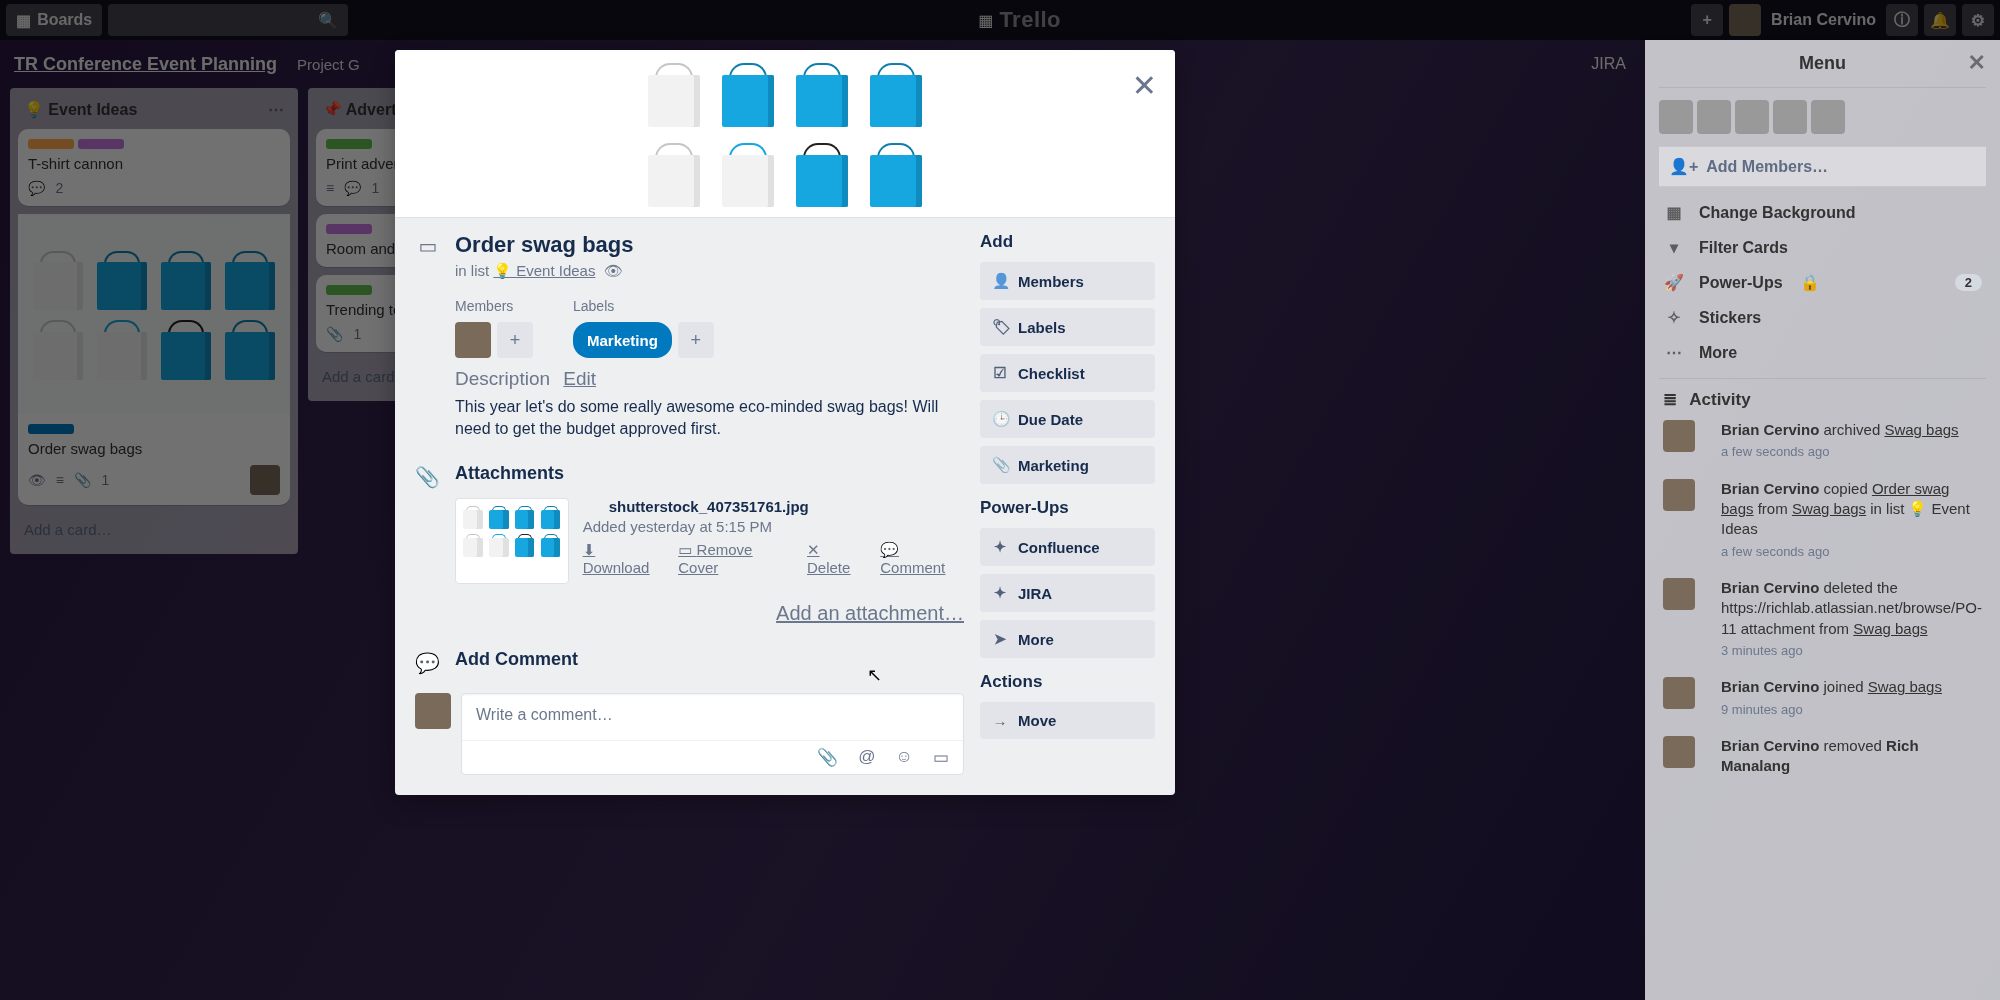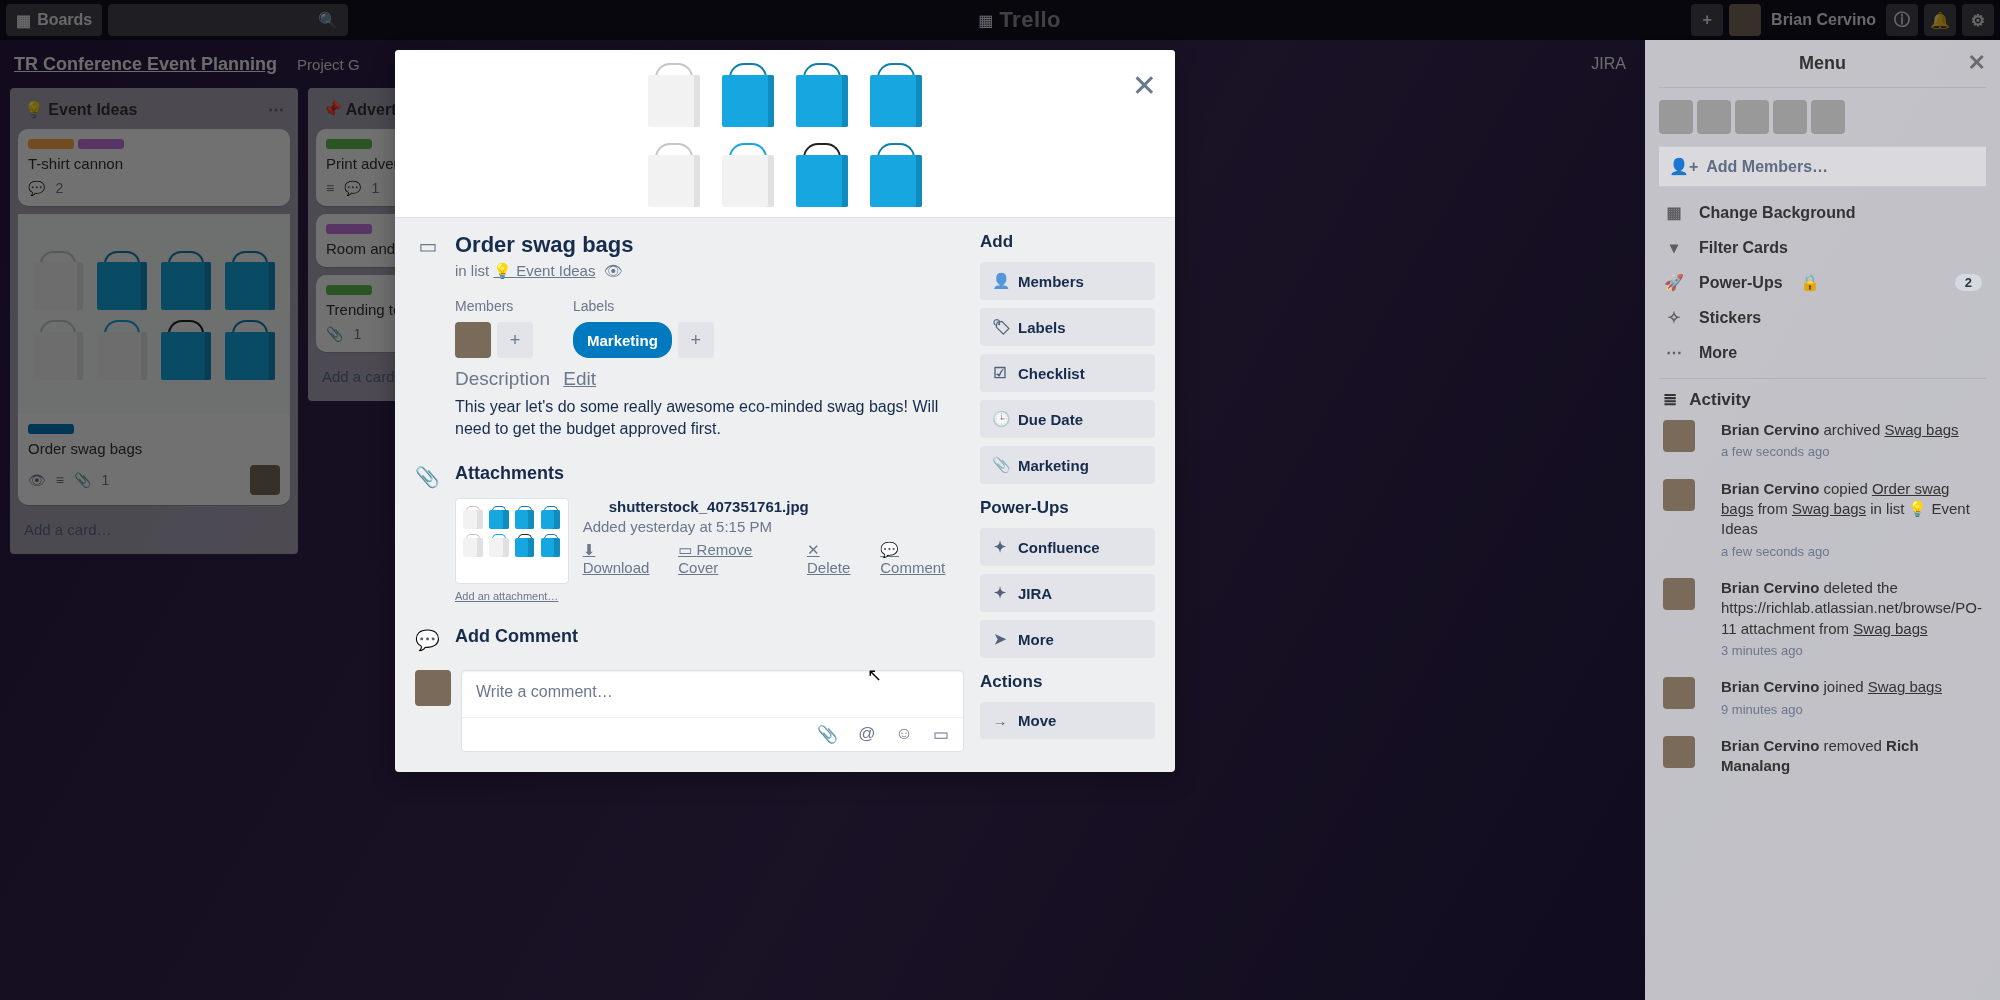--- a/index.html
+++ b/index.html
@@ -102,21 +102,21 @@
 .attachments .sect-content h3 { font-size: 18px; font-weight: 700; color: #172b4d; margin-bottom: 14px; }
 .attach-item { display: flex; gap: 14px; }
 .attach-thumb { width: 118px; height: 86px; background: #fff; border-radius: 4px; border: 1px solid #dfe1e6; padding: 6px; }
 .attach-thumb .bags-grid { grid-template-columns: repeat(4, 1fr); gap: 4px; padding: 0; }
 .attach-thumb .bag-handle{ border-width:1px; }
 .attach-meta { font-size: 15px; }
 .attach-name { font-weight: 700; color: #172b4d; margin-left: 26px; }
 .attach-sub { color: #6b778c; margin: 3px 0 6px; }
 .attach-actions { display: flex; gap: 16px; color: #6b778c; font-size: 15px; }
 .attach-actions span { text-decoration: underline; cursor: pointer; }
-.attach-add { margin-top: 6px; color: #6b778c; text-decoration: underline; cursor: pointer; font-size: 11px; }
+.attach-add { margin-top: 18px; color: #6b778c; text-decoration: underline; cursor: pointer; font-size: 20px; text-align: right; }
 
 .addcomment h3 { font-size: 18px; font-weight: 700; color: #172b4d; }
 .comment-row { display: flex; gap: 10px; margin-top: 12px; }
 .comment-av { width: 36px; height: 36px; border-radius: 4px; background: #7a6a5a; flex-shrink: 0; }
 .comment-box { flex: 1; background: #fff; border: 1px solid #dfe1e6; border-radius: 4px; box-shadow: inset 0 1px 2px rgba(0,0,0,0.06); }
 .comment-input { padding: 12px 14px; color: #6b778c; font-size: 16px; min-height: 46px; }
 .comment-tools { display: flex; justify-content: flex-end; gap: 20px; padding: 6px 14px; color: #6b778c; font-size: 17px; border-top: 1px solid #f0f1f3; }
 
 
 .side-label { font-size: 17px; font-weight: 700; color: #172b4d; margin-bottom: 10px; }

